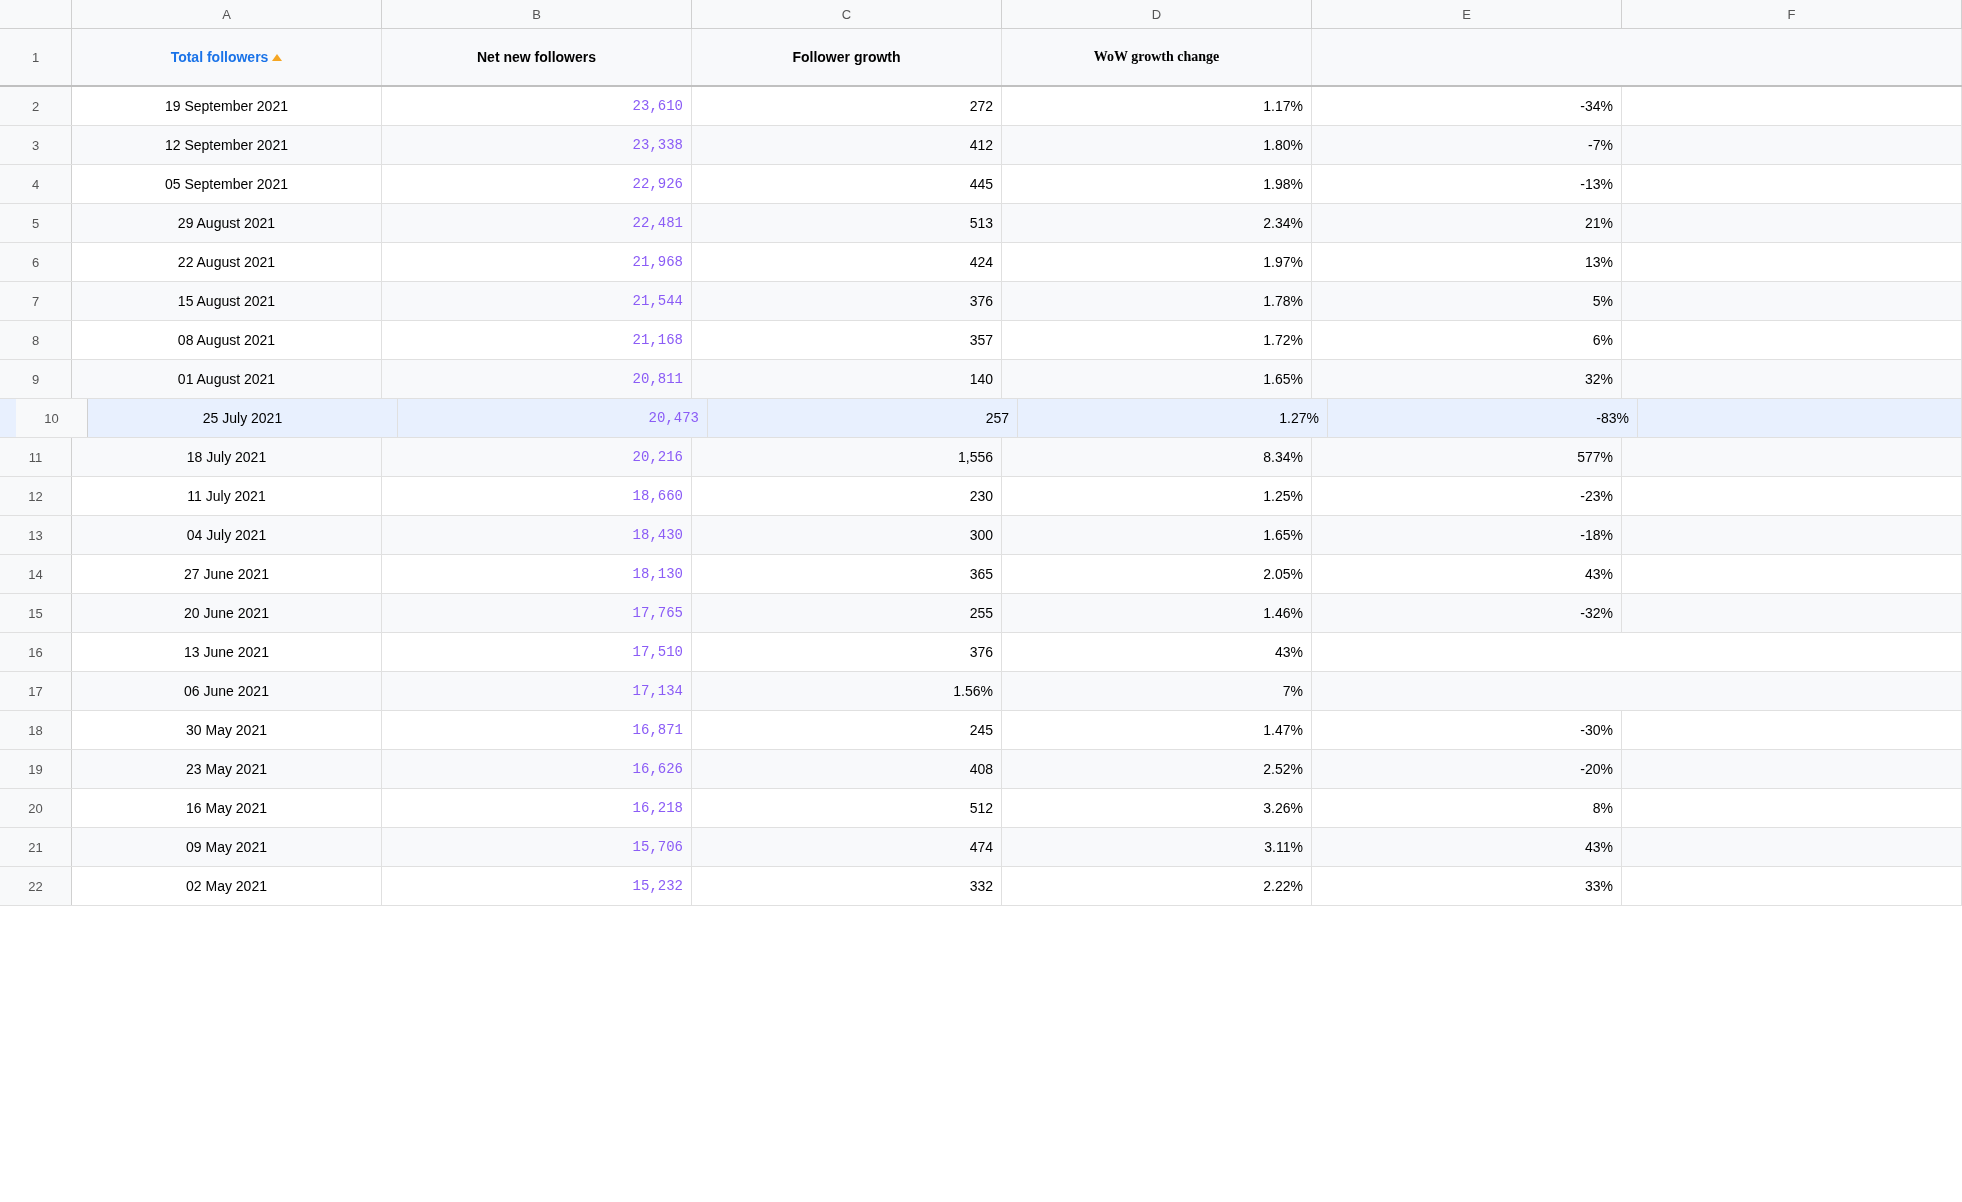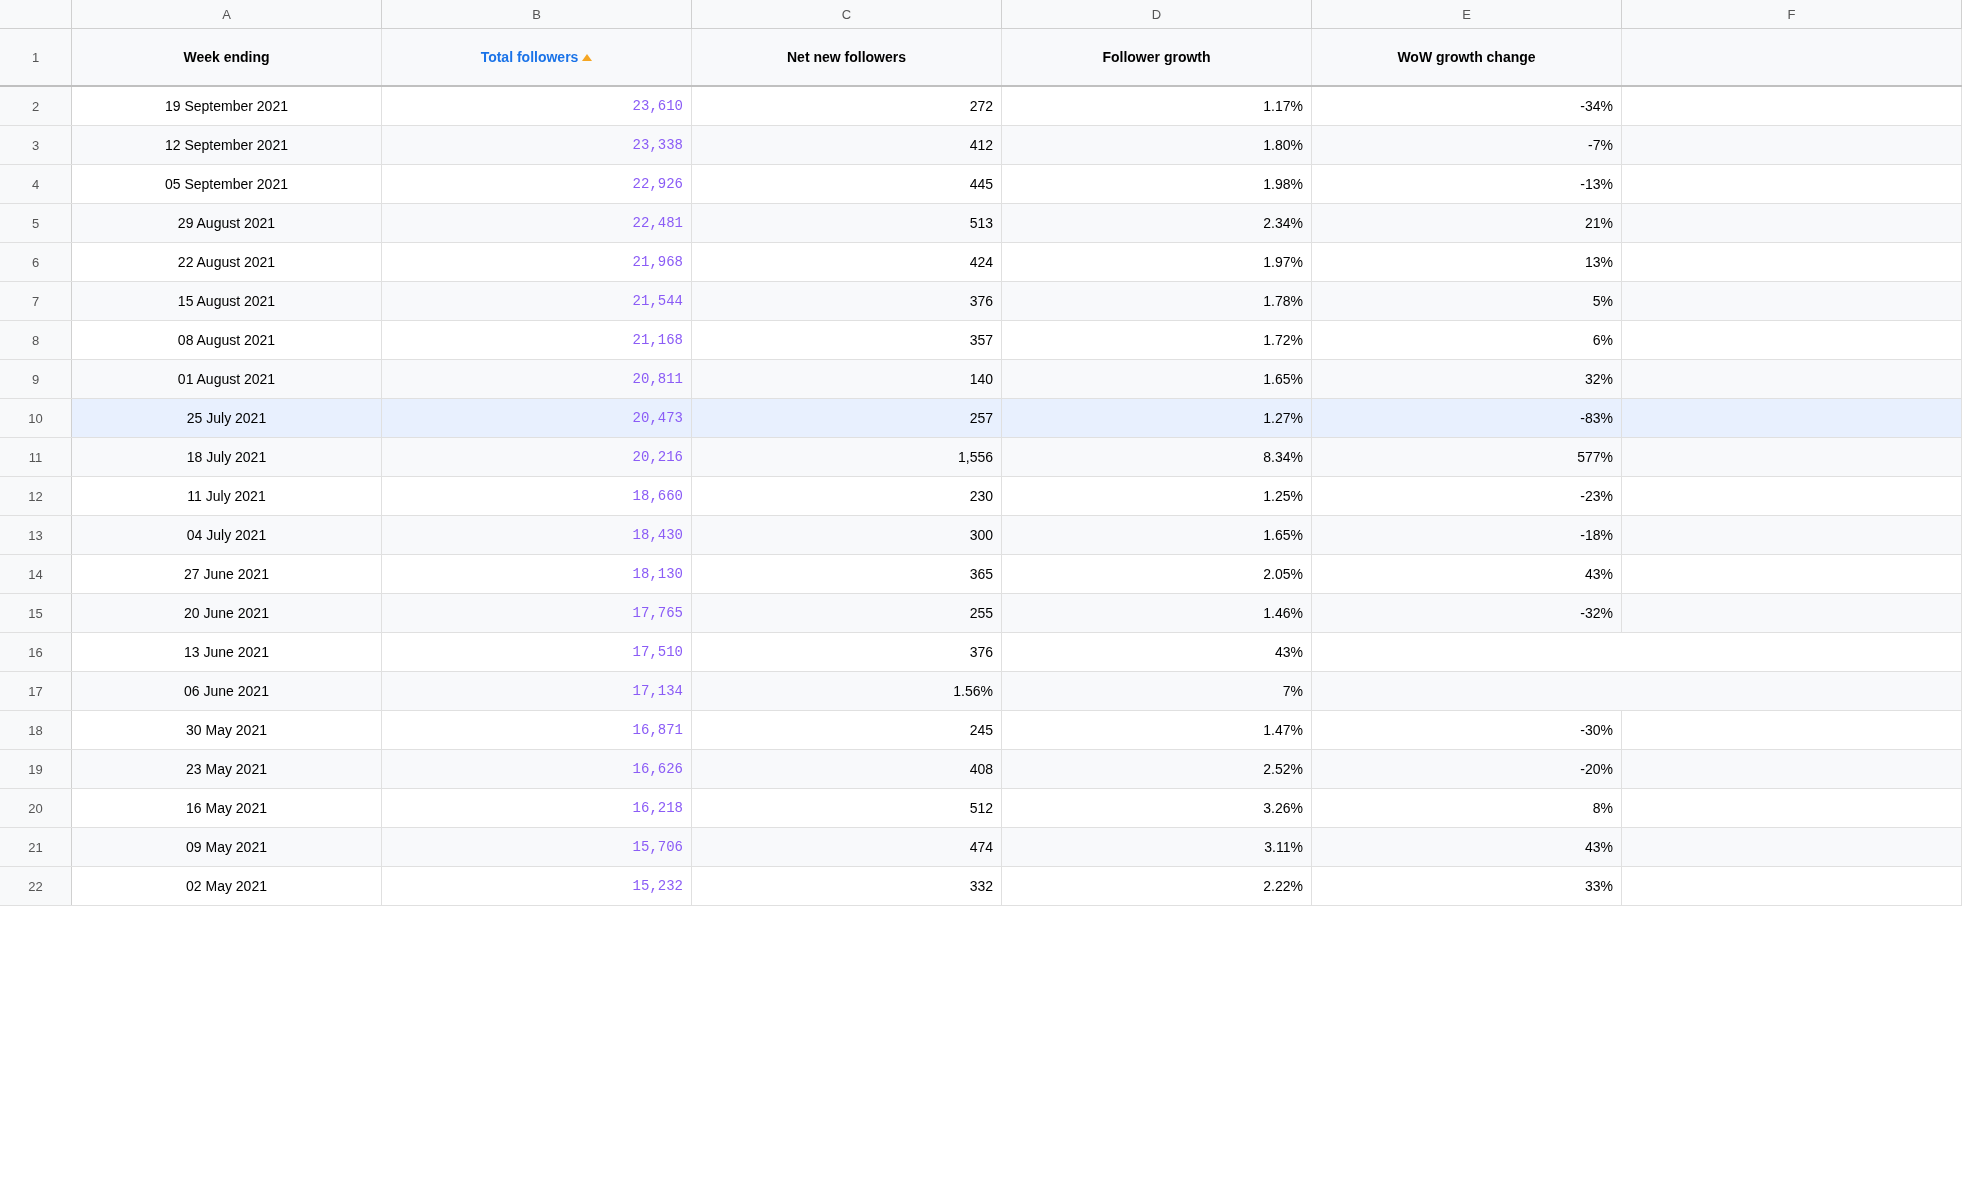--- a/index.html
+++ b/index.html
@@ -57,20 +57,21 @@
     .spreadsheet-row:nth-child(odd) {
       background: #ffffff;
     }
 
     .spreadsheet-row:nth-child(even) {
       background: #f8f9fb;
     }
 
     .spreadsheet-row.highlighted {
       background: #e8f0fe;
+      padding-left: 16px;
     }
 
     .row-num {
       width: 72px;
       min-width: 72px;
       display: flex;
       align-items: center;
       justify-content: center;
       color: #555;
       font-size: 13px;
@@ -175,28 +176,27 @@
     <div class="col-header col-header-a">A</div>
     <div class="col-header col-header-b">B</div>
     <div class="col-header col-header-c">C</div>
     <div class="col-header col-header-d">D</div>
     <div class="col-header col-header-e">E</div>
     <div class="col-header col-header-f">F</div>
   </div>
 
   <div class="spreadsheet-row header-row">
     <div class="row-num">1</div>
-    <div class="cell cell-a">Week ending</div>
     <div class="cell cell-b" style="justify-content:center;">
       <span>Total followers</span>
       <span class="sort-indicator"></span>
     </div>
     <div class="cell cell-c" style="justify-content:center; color:#000;">Net new followers</div>
     <div class="cell cell-d" style="justify-content:center; color:#000;">Follower growth</div>
-    <div class="cell cell-e" style="justify-content:center; color:#000;">WoW growth change</div>
+    <div class="cell cell-e" style="justify-content:center; color:#000;font-family:Liberation Serif, serif;">WoW growth change</div>
     <div class="cell cell-f"></div>
   </div>
 
   <div id="data-rows">
       <div class="spreadsheet-row">
     <div class="row-num">2</div>
     <div class="cell cell-a">19 September 2021</div>
     <div class="cell cell-b">23,610</div>
     <div class="cell cell-c">272</div>
     <div class="cell cell-d">1.17%</div>

